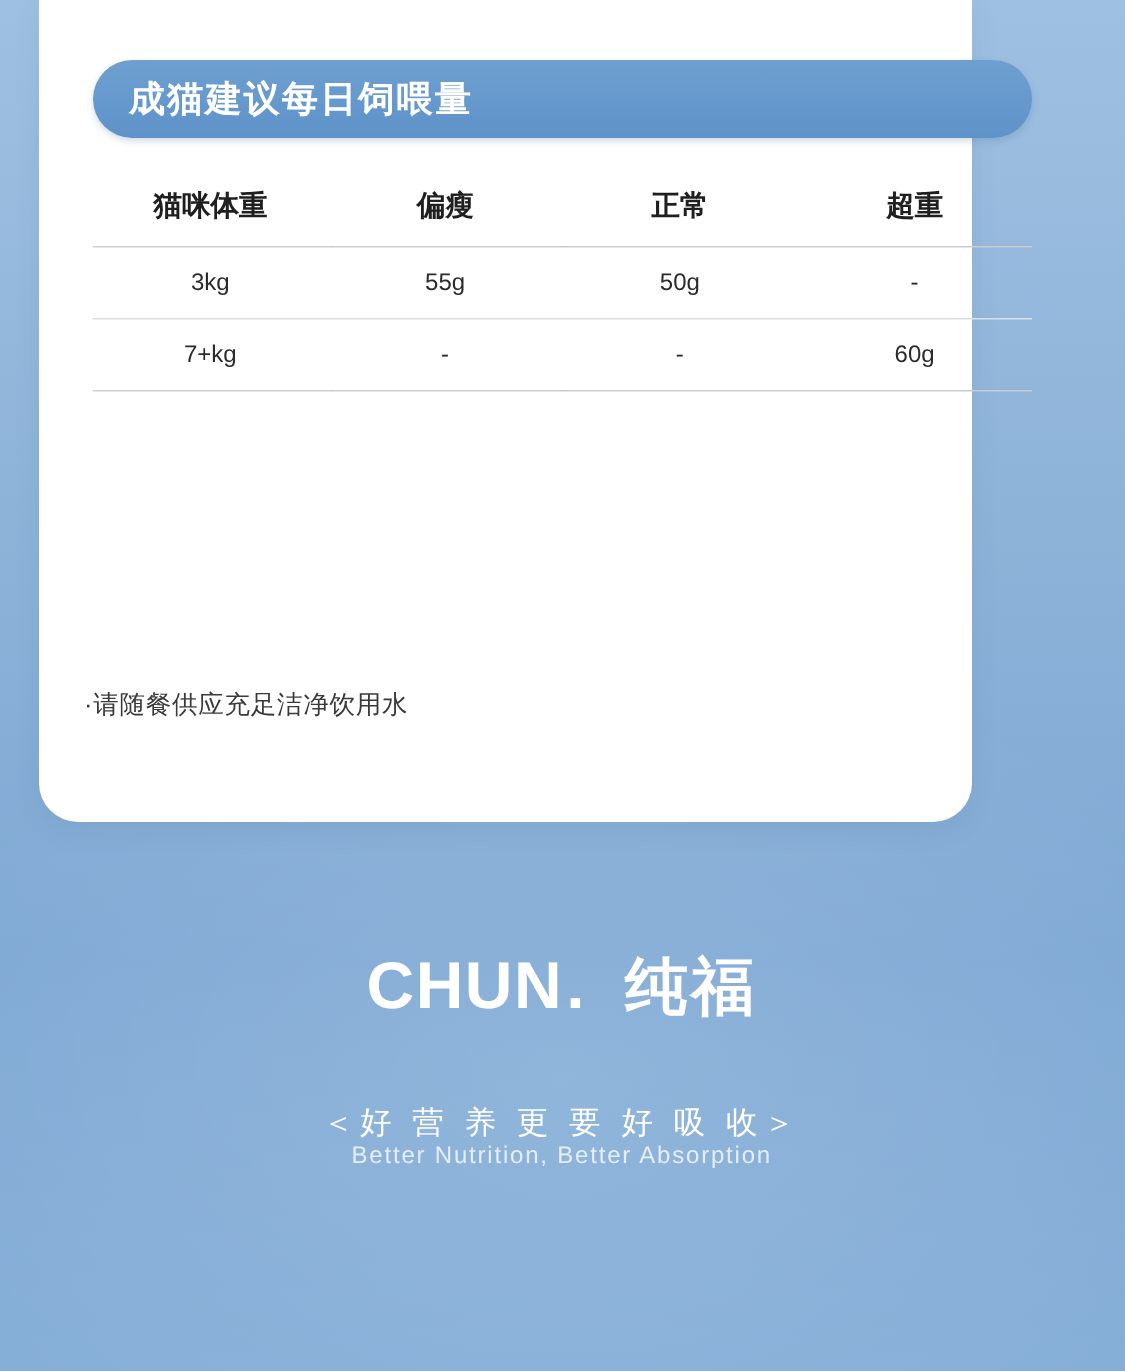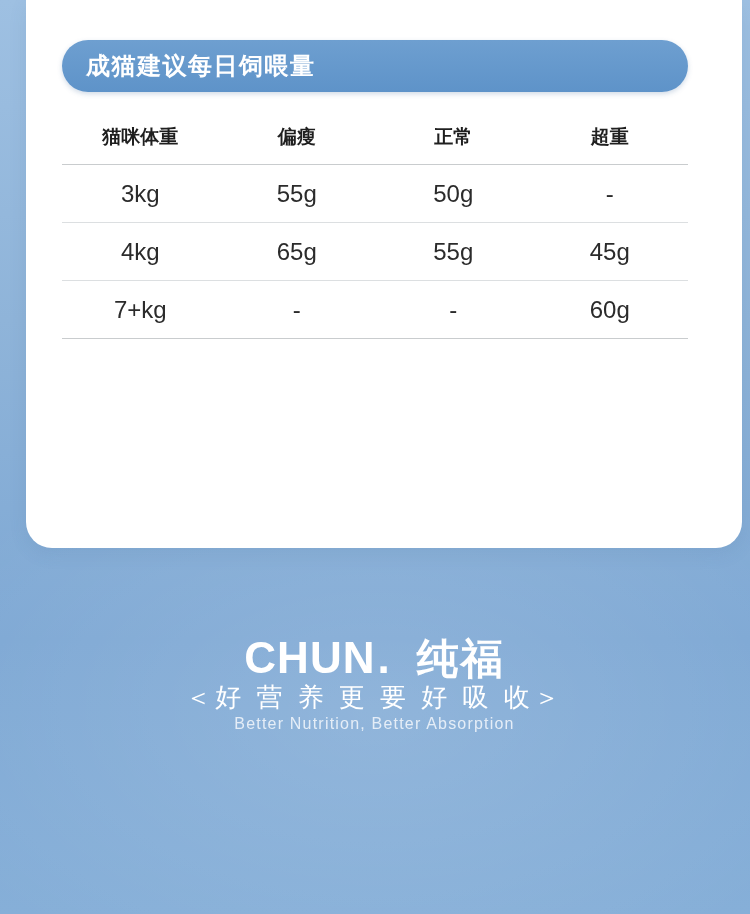--- a/index.html
+++ b/index.html
@@ -26,21 +26,21 @@
     inset: 0;
     background: radial-gradient(ellipse 700px 420px at 50% 78%, rgba(255,255,255,0.13), rgba(255,255,255,0) 70%);
     pointer-events: none;
   }
 
   
   .card {
     position: absolute;
     left: 26px;
     top: 0;
-    width: 716px;
+    width: 622px;
     height: 548px;
     background: #ffffff;
     border-bottom-left-radius: 26px;
     border-bottom-right-radius: 26px;
     box-shadow: 0 6px 18px rgba(60,95,140,0.10);
   }
 
   
   .header-pill {
     position: absolute;
@@ -85,21 +85,21 @@
     font-size: 19px;
     font-weight: bold;
     padding: 6px 0 14px 0;
     color: #1f1f1f;
     margin-top: 24px;
   }
   table.feed-table thead tr {
     border-bottom: 1.6px solid #c9ccce;
   }
   table.feed-table tbody td {
-    font-size: 24px;
+    font-size: 16px;
     padding: 15px 0 14px 0;
     border-bottom: 1.2px solid #dcdfe1;
     color: #2b2b2b;
   }
   table.feed-table tbody tr:last-child td {
     border-bottom: 1.6px solid #c9ccce;
   }
   .col-weight { width: 25%; }
   .col-thin   { width: 25%; }
   .col-normal { width: 25%; }
@@ -144,22 +144,23 @@
   }
   .brand-cn {
     font-size: 42px;
     font-weight: bold;
     line-height: 1;
     margin-left: 27px;
     letter-spacing: 2px;
   }
 
   .tagline-cn {
+    margin-top: 54px;
     color: #ffffff;
-    font-size: 26px;
+    font-size: 21px;
     letter-spacing: 4px;
     font-weight: normal;
   }
   .tagline-en {
     color: #eaf1f9;
     font-size: 16px;
     letter-spacing: 1.2px;
     opacity: 0.95;
   }
 </style>
@@ -185,35 +186,30 @@
           </tr>
         </thead>
         <tbody>
           <tr>
             <td>3kg</td>
             <td>55g</td>
             <td>50g</td>
             <td>-</td>
           </tr>
           <tr>
-            <td>4kg</td>
-            <td>65g</td>
-            <td>55g</td>
-            <td>45g</td>
-          </tr>
-          <tr>
             <td>7+kg</td>
             <td>-</td>
             <td>-</td>
             <td>60g</td>
           </tr>
         </tbody>
       </table>
     </div>
 
+    <div class="note">·请随餐供应充足洁净饮用水</div>
   </div>
 
   <div class="brand">
     <div class="brand-logo">
       <span class="brand-latin">CHUN</span>
       <span class="brand-dot">.</span>
       <span class="brand-cn">纯福</span>
     </div>
     <div class="tagline-cn">＜好 营 养 更 要 好 吸 收＞</div>
     <div class="tagline-en">Better Nutrition, Better Absorption</div>

